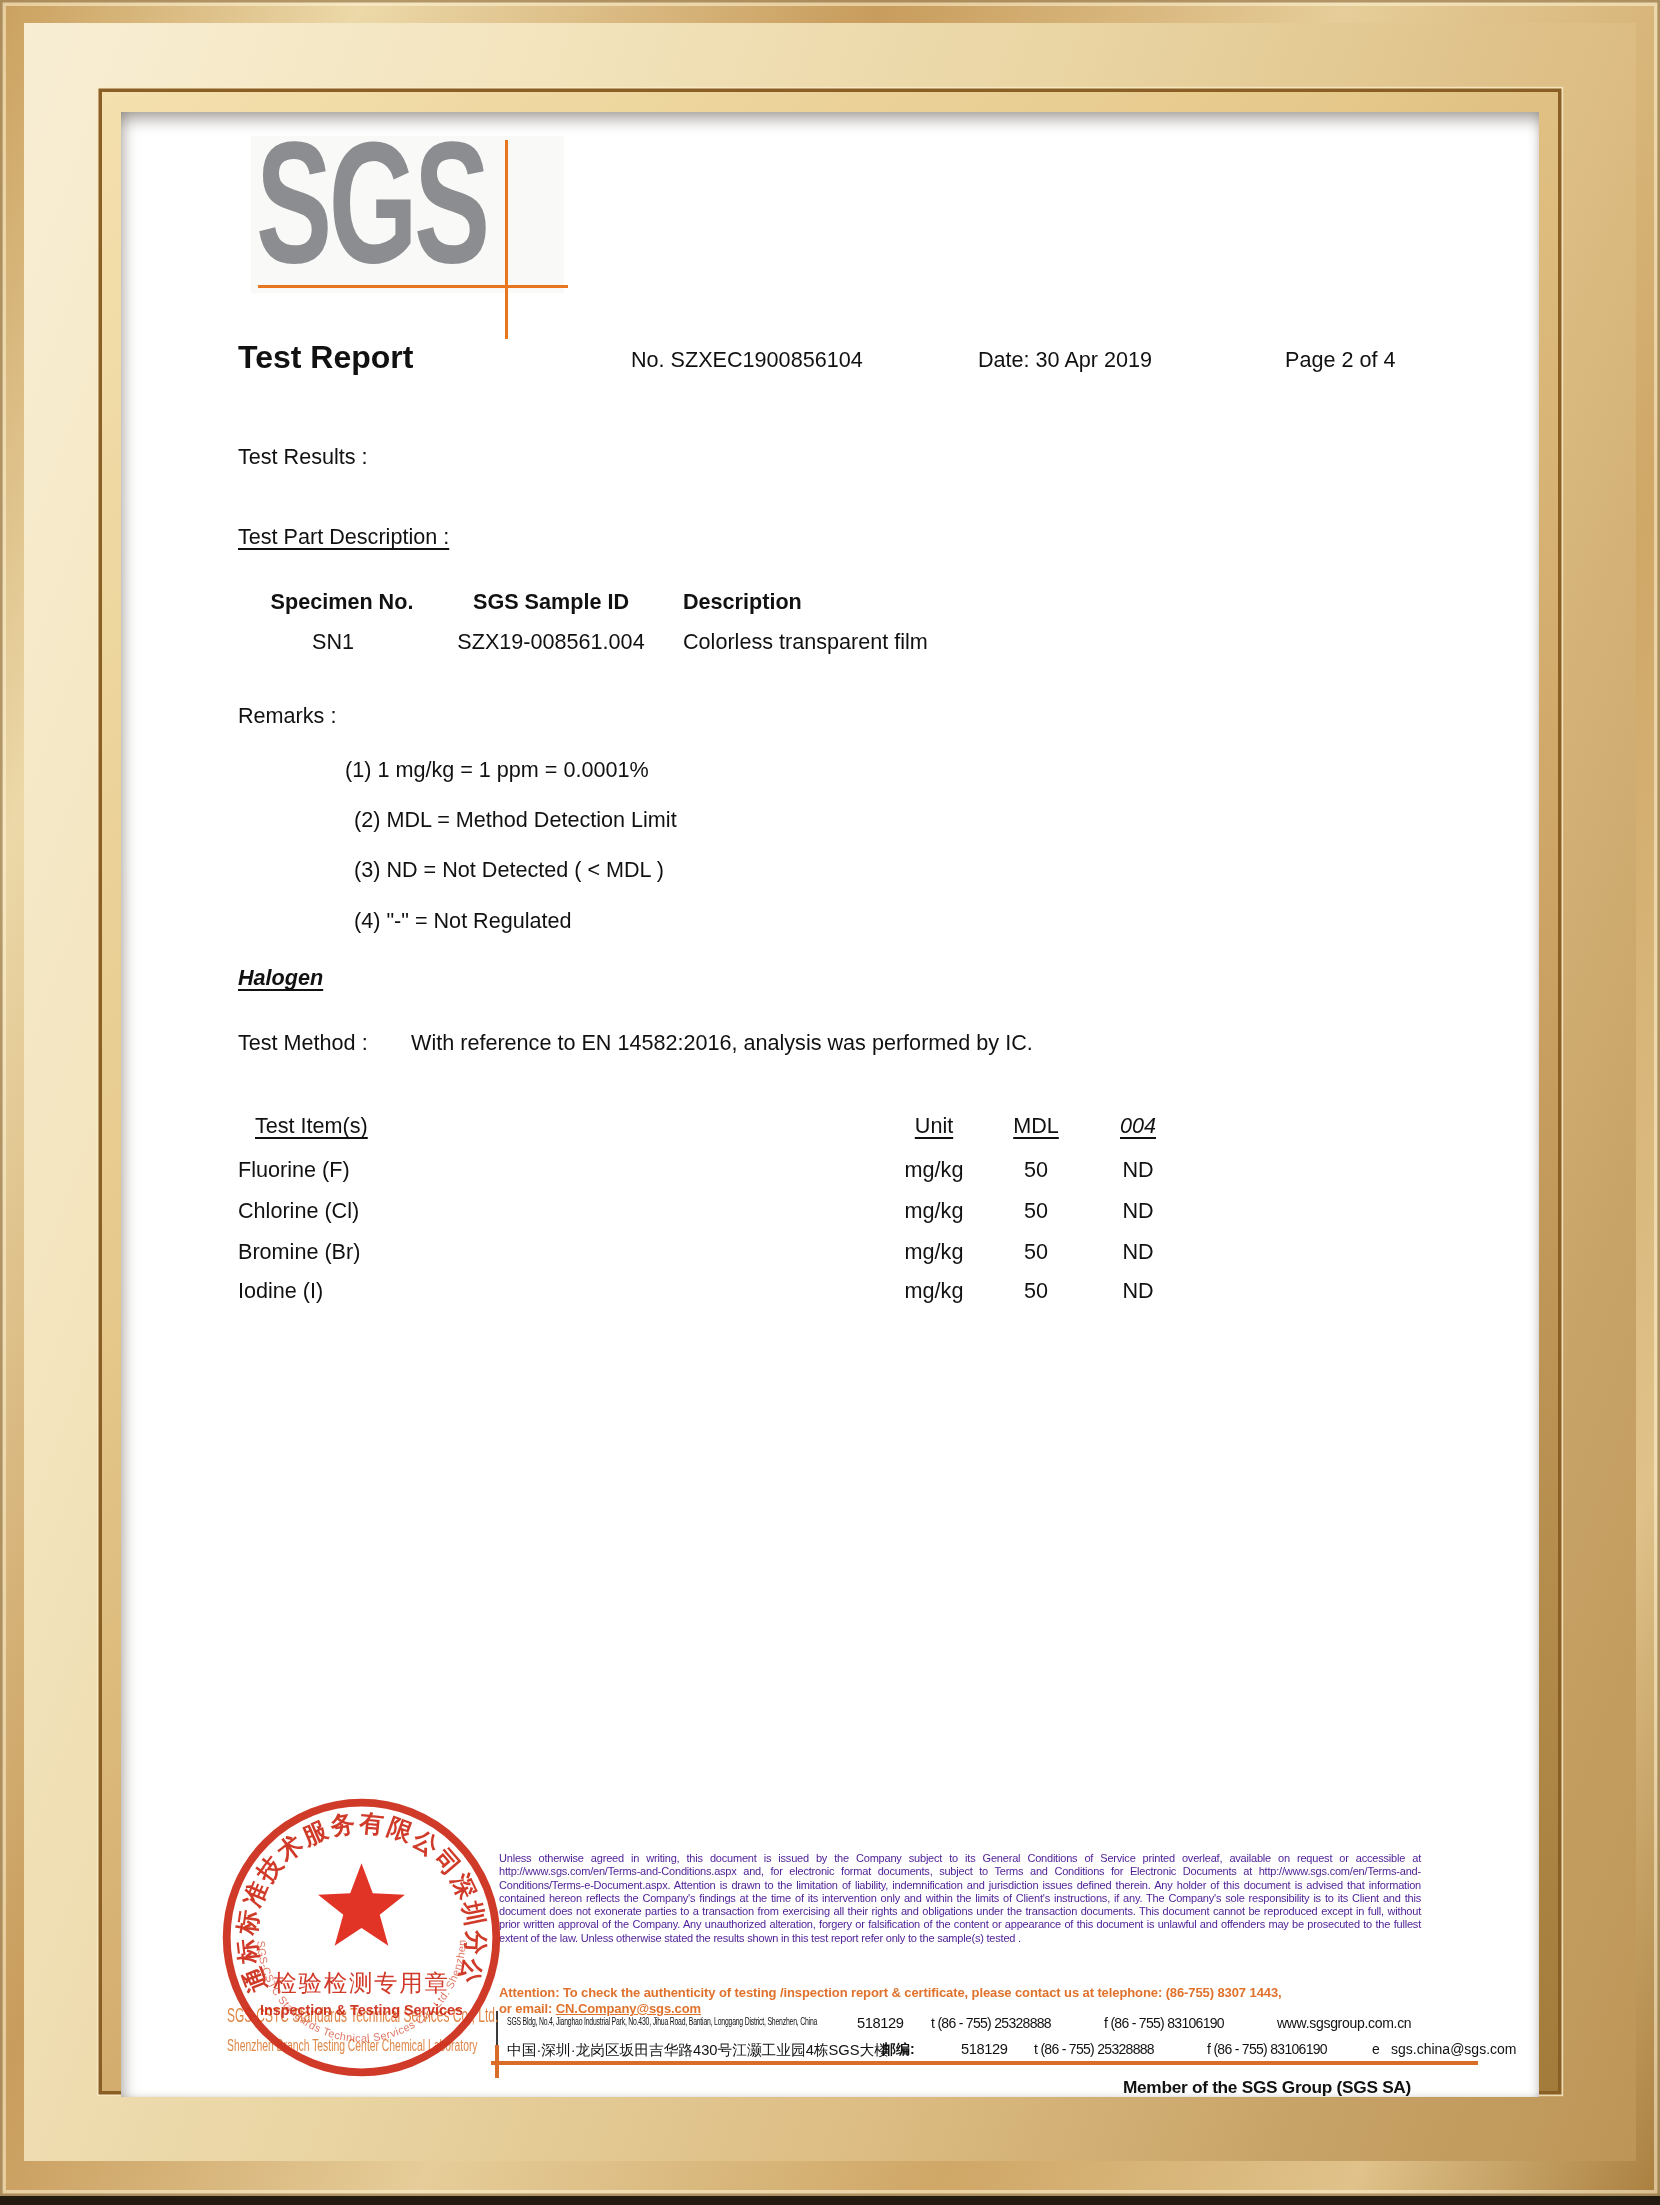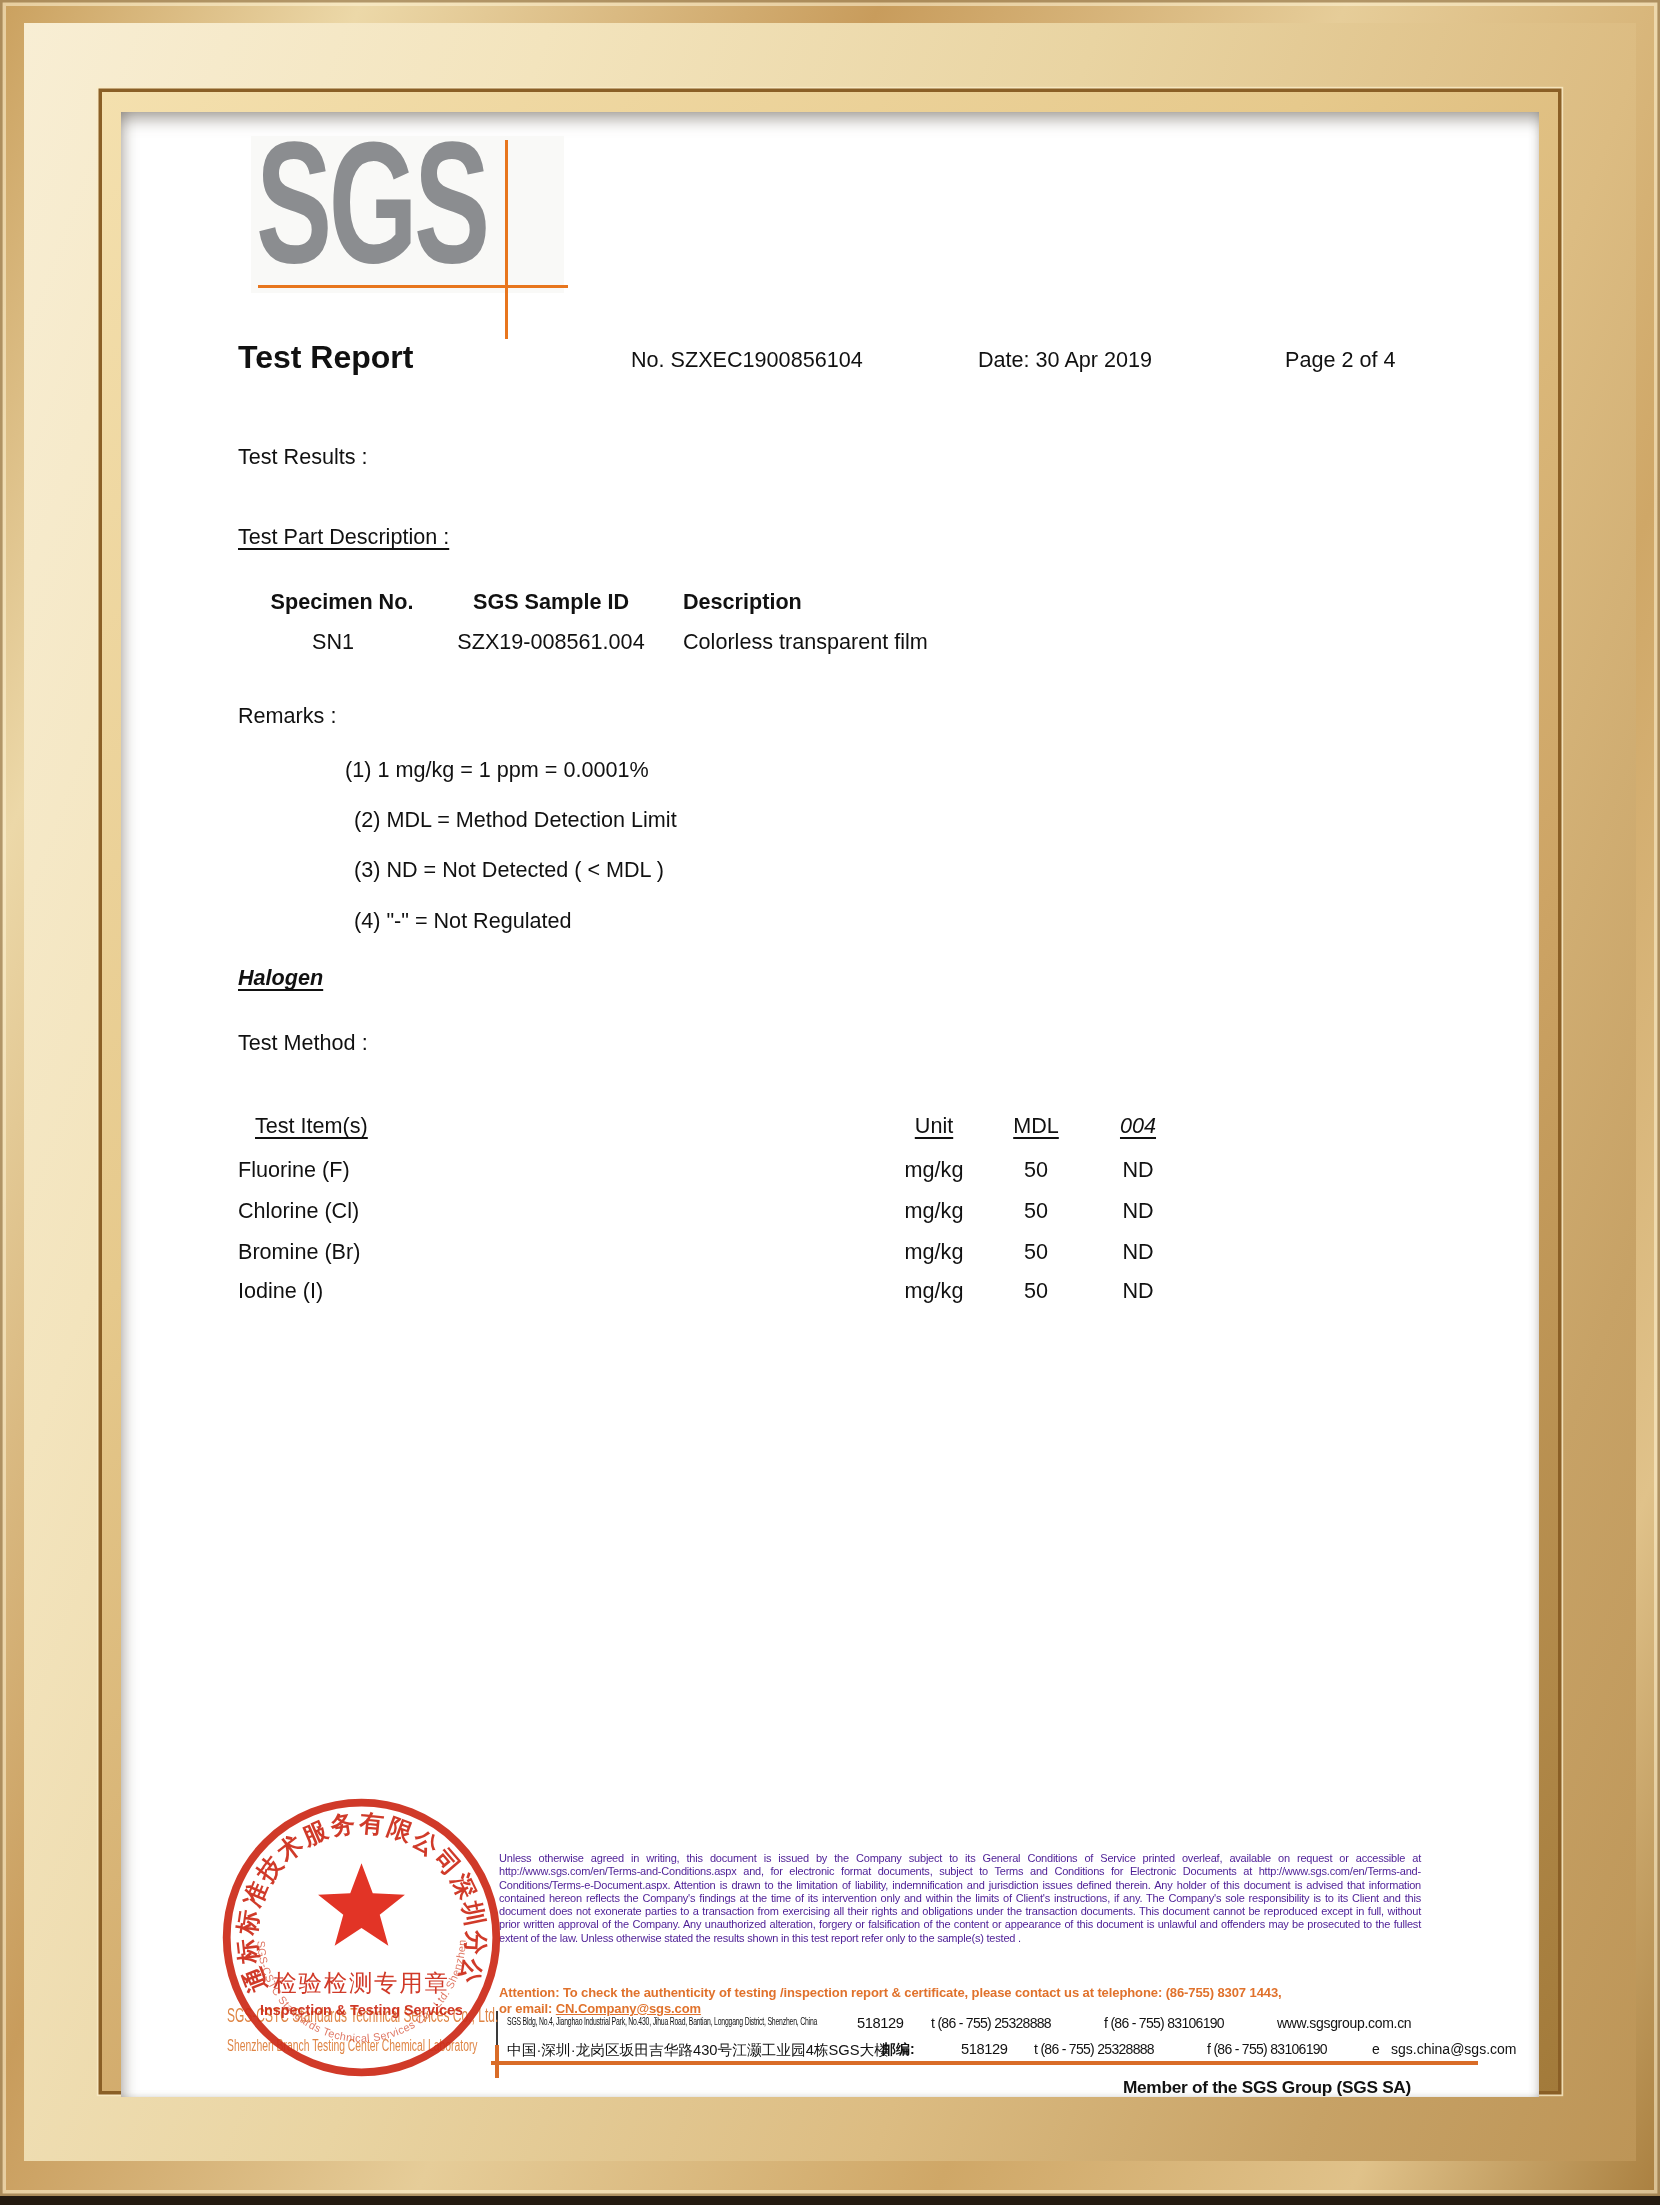--- a/index.html
+++ b/index.html
@@ -140,20 +140,21 @@
     <div class="spec-v3 t25">Colorless transparent film</div>
 
     <div class="remarks-label t25">Remarks :</div>
     <div class="rem-0 t25">(1) 1 mg/kg = 1 ppm = 0.0001%</div>
     <div class="rem-1 t25">(2) MDL = Method Detection Limit</div>
     <div class="rem-2 t25">(3) ND = Not Detected ( &lt; MDL )</div>
     <div class="rem-3 t25">(4) "-" = Not Regulated</div>
 
     <div class="halogen t25 bold und">Halogen</div>
     <div class="tm-label t25">Test Method :</div>
+    <div class="tm-text t25">With reference to EN 14582:2016, analysis was performed by IC.</div>
 
     <div class="rt-h-item t25 und">Test Item(s)</div>
     <div class="rt-h-unit t25 und">Unit</div>
     <div class="rt-h-mdl t25 und">MDL</div>
     <div class="rt-h-val t25 und">004</div>
 
     <div class="rt-item row-y0 t25">Fluorine (F)</div>
     <div class="rt-unit row-y0 t25">mg/kg</div>
     <div class="rt-mdl row-y0 t25">50</div>
     <div class="rt-val row-y0 t25">ND</div>

